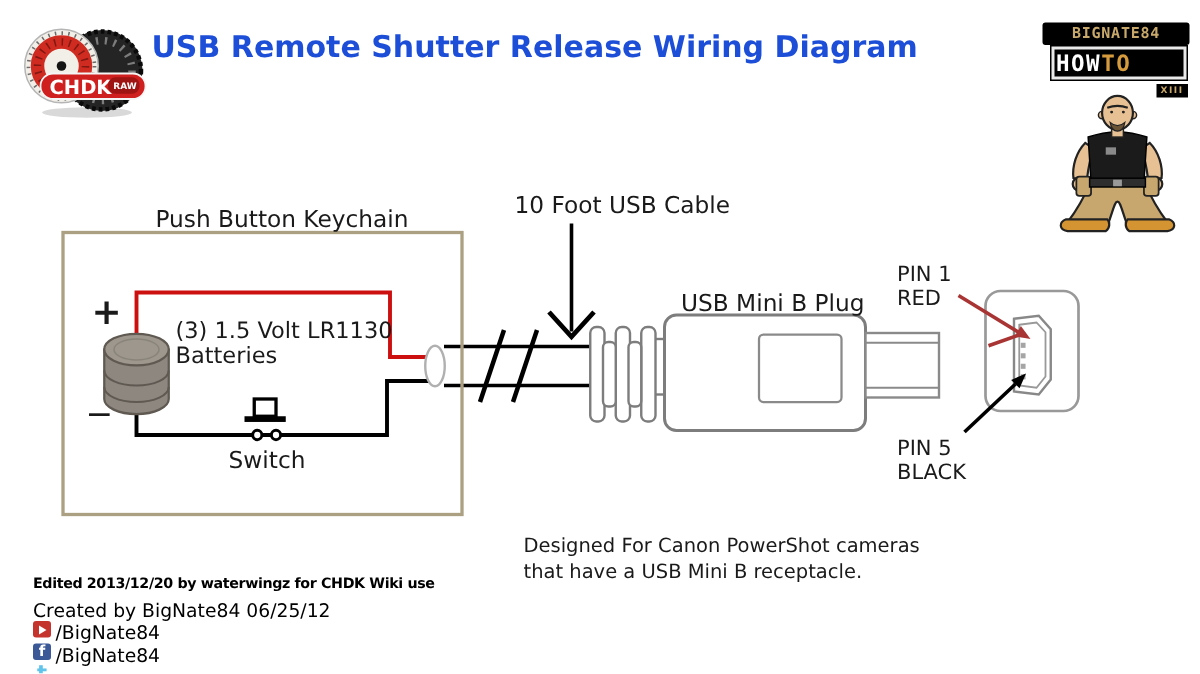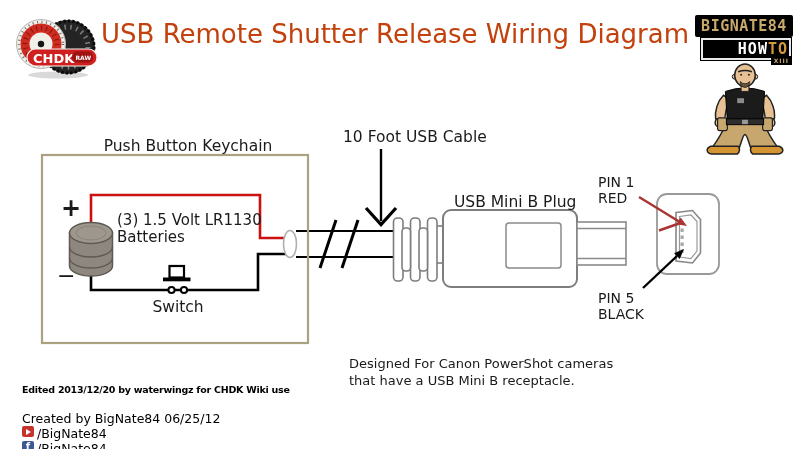--- a/index.html
+++ b/index.html
@@ -1,35 +1,35 @@
 <!DOCTYPE html>
 <html><head>
 <meta charset="utf-8">
 <style>
   html,body{margin:0;padding:0;background:#fff;}
   .page{position:relative;width:800px;height:449px;background:#ffffff;overflow:hidden;
         font-family:"DejaVu Sans",sans-serif;color:#111;}
-  .title{position:absolute;left:101px;top:19px;font-size:26px;color:#c2410c;white-space:nowrap;}
+  .title{position:absolute;left:101px;top:19px;font-size:20px;color:#1d4ed8;white-space:nowrap;font-weight:bold;}
   
   .chdk-logo{position:absolute;left:12px;top:11px;}
   
   .bignate{position:absolute;left:695px;top:15px;width:102px;}
   .bn-line1{background:#000;color:#c9a96b;font-family:"DejaVu Sans Mono",monospace;font-weight:bold;
-            font-size:15px;letter-spacing:.5px;text-align:center;padding:2px 0;border-radius:2px;width:98px;}
+            font-size:10px;letter-spacing:.5px;text-align:center;padding:2px 0;border-radius:2px;width:98px;}
   .bn-line2{background:#000;border:2px solid #e9e9e9;box-shadow:0 0 0 1px #000;margin:1px 6px 0;
             color:#fff;font-family:"DejaVu Sans Mono",monospace;font-weight:bold;font-size:15px;
-            letter-spacing:1px;text-align:right;padding:0 1px;}
+            letter-spacing:1px;text-align:left;padding:0 1px;}
   .bn-line2 .to{color:#d49a3d;}
   .bn-badge{position:absolute;right:5px;top:41px;background:#000;color:#c9a96b;font-size:6px;
             font-weight:bold;letter-spacing:1px;padding:1px 3px;}
   .mascot{position:absolute;left:3px;top:46px;}
   
   .credits{position:absolute;left:22px;top:384px;color:#000;}
   .credit-edited{font-size:9.5px;font-weight:bold;letter-spacing:-0.25px;white-space:nowrap;}
-  .credit-created{font-size:12.5px;margin-top:16px;white-space:nowrap;}
+  .credit-created{font-size:12.5px;margin-top:4px;white-space:nowrap;}
   .social-row{display:flex;align-items:flex-start;height:15px;font-size:12.5px;white-space:nowrap;}
   .sicon{display:inline-flex;align-items:center;justify-content:center;width:12px;height:11px;
          margin-right:3px;flex:0 0 auto;}
   .yt{background:#c5342c;border-radius:2px;}
   .yt .play{width:0;height:0;border-left:5px solid #fff;border-top:3px solid transparent;
             border-bottom:3px solid transparent;}
   .fb{background:#3b5897;border-radius:2px;color:#fff;font-weight:bold;font-size:10px;line-height:11px;}
   .tw{color:#5fc3ea;font-weight:bold;font-size:14px;line-height:11px;}
   .diagram{position:absolute;left:0;top:0;}
   .diagram text{font-family:"DejaVu Sans",sans-serif;fill:#1a1a1a;}

